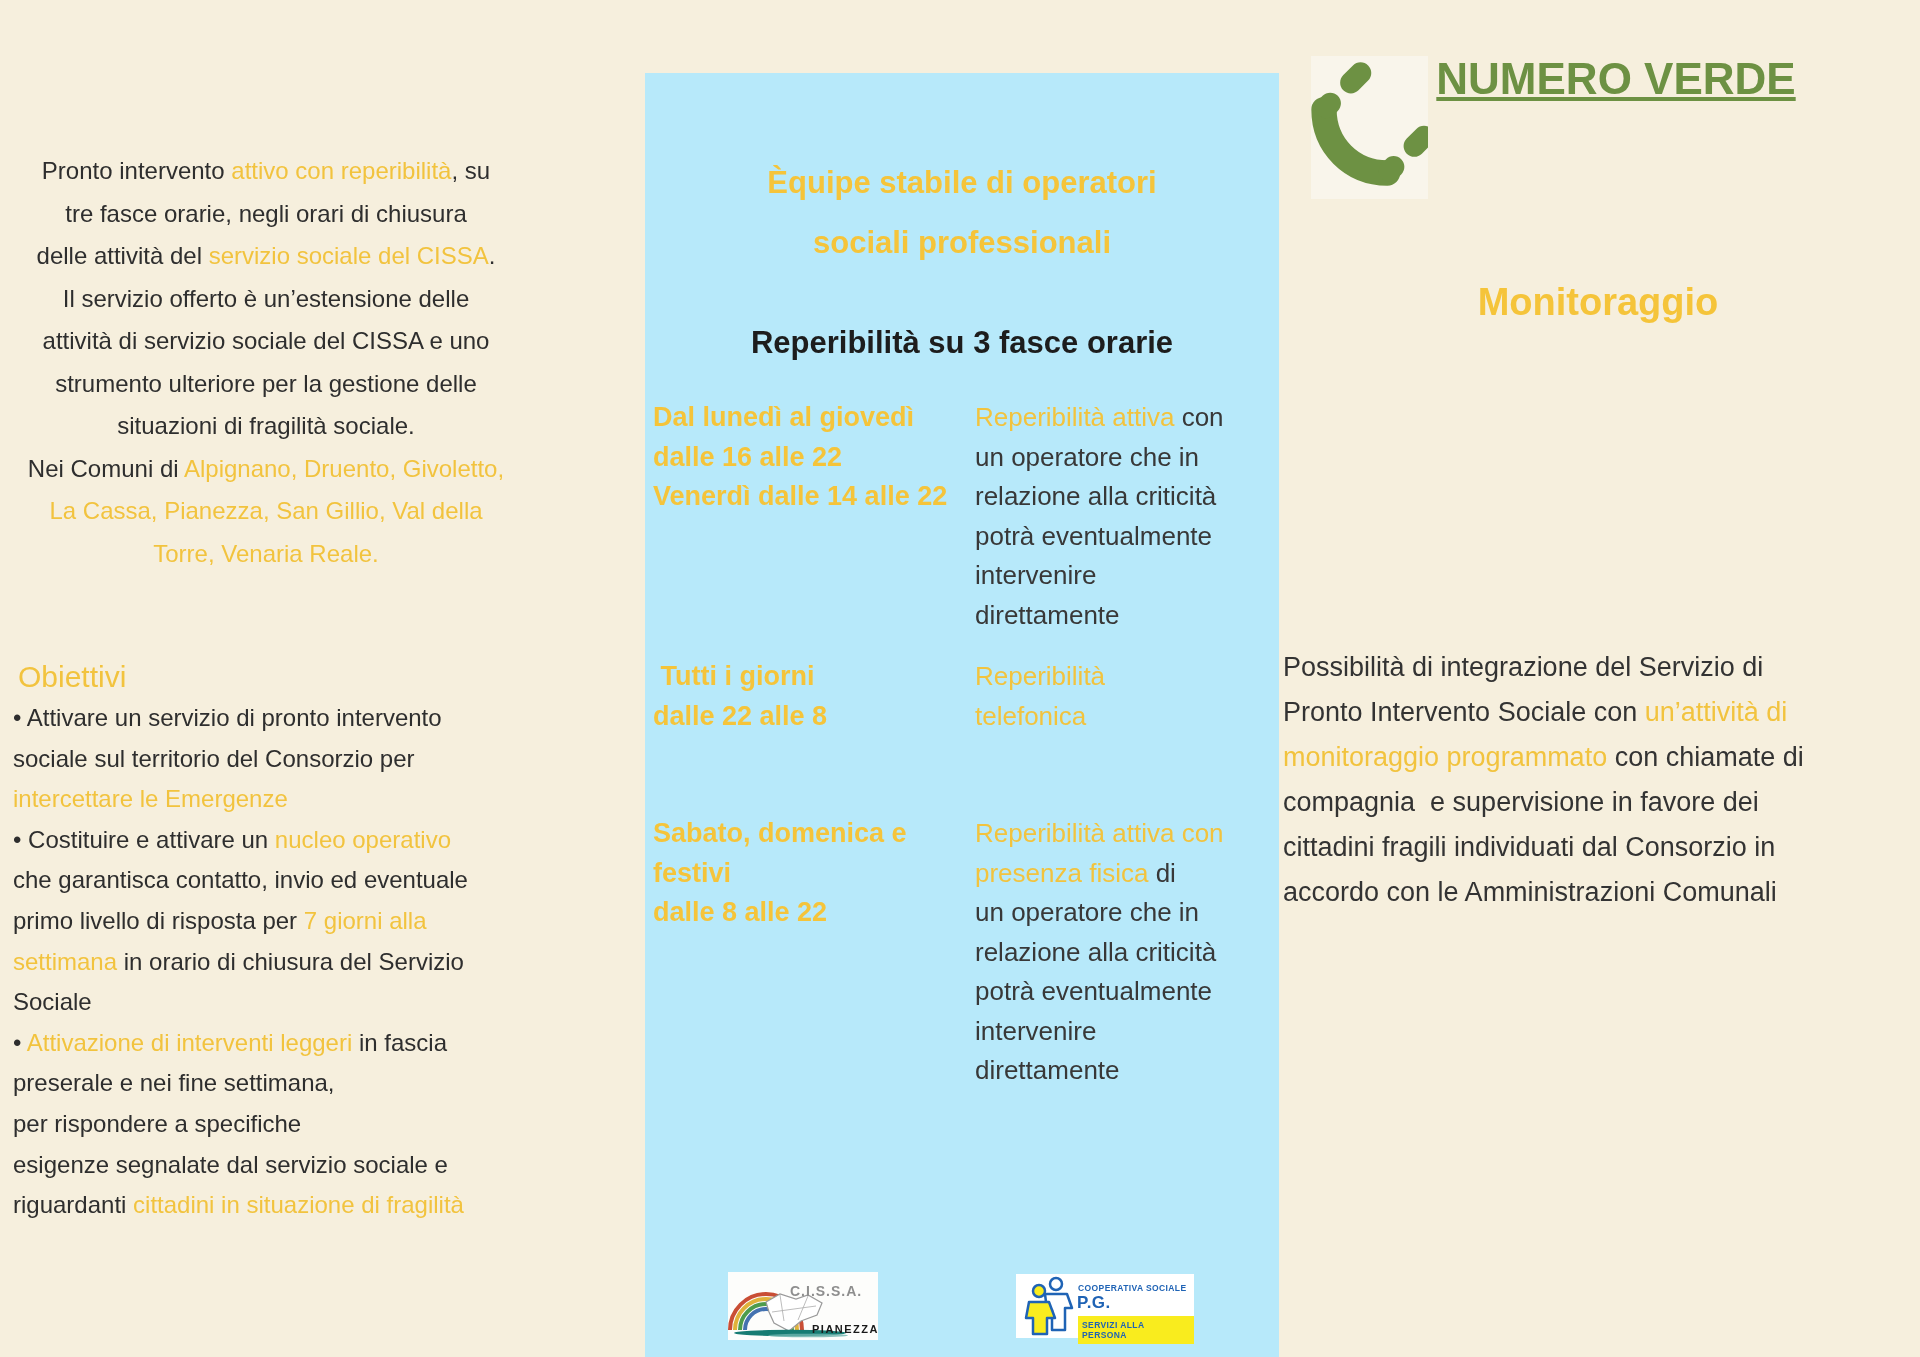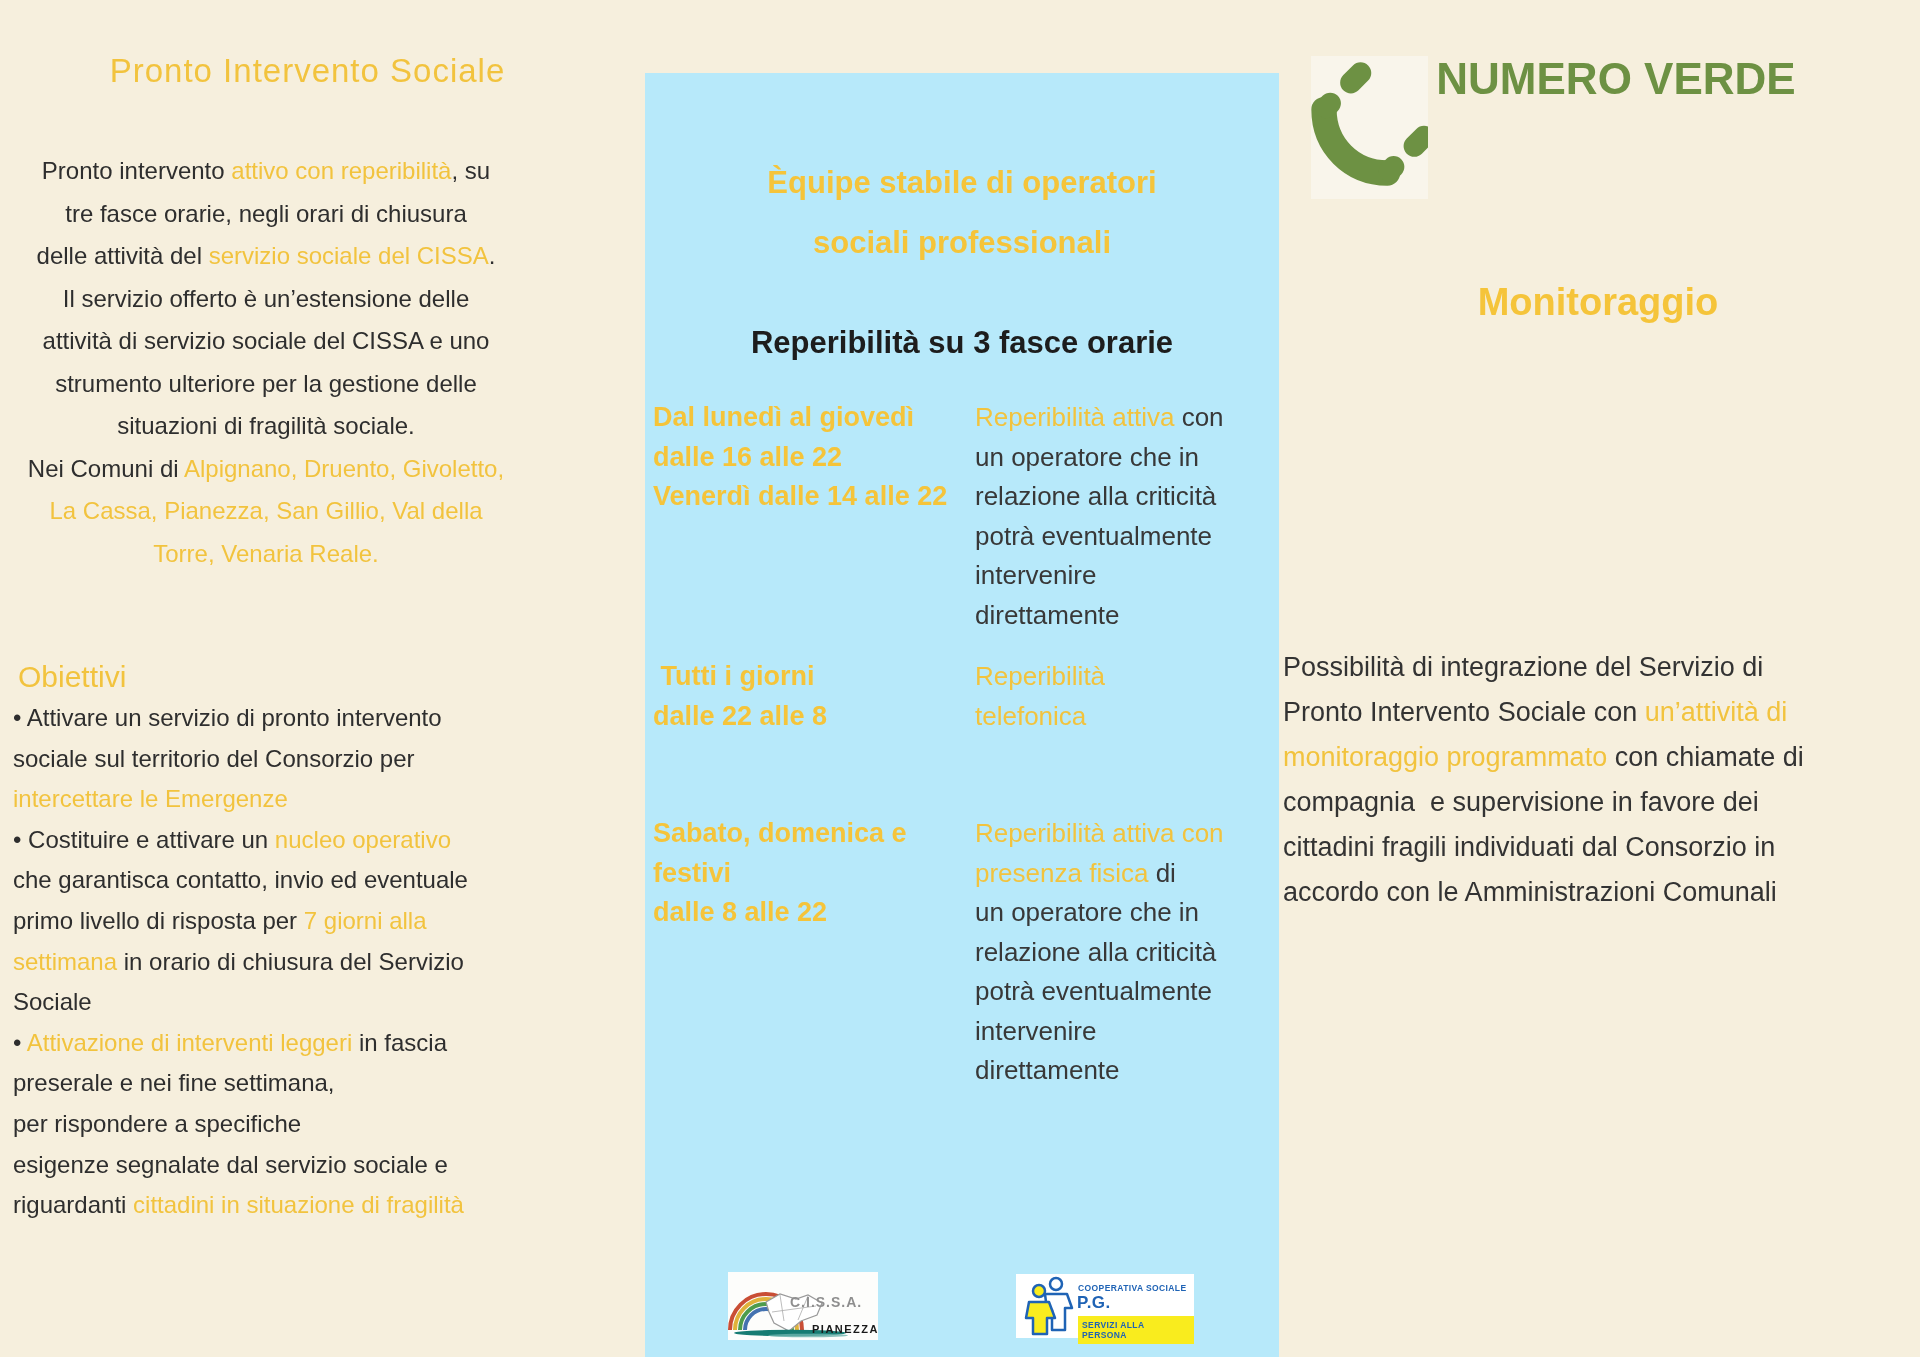--- a/index.html
+++ b/index.html
@@ -56,21 +56,21 @@
   }
   .sched-desc .c-dark { color:#383838; }
 
   
   .logo-cissa {
     position:absolute; left:83px; top:1199px; width:150px; height:68px;
     background:#fdfdfb;
   }
   .logo-cissa svg { position:absolute; left:0; top:0; }
   .cissa-name {
-    position:absolute; left:62px; top:22px; font-size:14px; font-weight:bold;
+    position:absolute; left:62px; top:11px; font-size:14px; font-weight:bold;
     color:#8e8e8e; letter-spacing:1px;
   }
   .cissa-place {
     position:absolute; left:84px; top:23px; font-size:11px; font-weight:bold;
     color:#1a1a1a; letter-spacing:1.5px;margin-top:28px;
   }
   .logo-frassati {
     position:absolute; left:371px; top:1201px; width:178px; height:64px;
     background:#ffffff;
   }
@@ -88,21 +88,21 @@
     color:#1f63b5; background:#f9ec1e; padding:4px 4px; letter-spacing:0.4px;
   }
 
   
   .phone-box {
     position:absolute; left:1311px; top:56px; width:117px; height:143px;
     background:#f9f5eb;
   }
   .numero-label {
     position:absolute; left:1436px; top:54px; width:360px; text-align:center;
-    font-size:44px; font-weight:bold; color:#6d9143;
+    font-size:44px; font-weight:bold; color:#6d9143;text-decoration:underline;
   }
   .numero-phone {
     position:absolute; left:1436px; top:124px; width:360px; text-align:center;
     font-size:44px; font-weight:bold; color:#6d9143;
   }
   .monitoraggio-title {
     position:absolute; left:1283px; top:281px; width:630px; text-align:center;
     font-size:38px; font-weight:bold; color:#f5c43a;
   }
   .report-text {
@@ -114,21 +114,20 @@
     position:absolute; left:1283px; top:645px;
     font-size:27px; line-height:45px; color:#333333;
   }
   .integration-text .c-dark { color:#333333; }
 </style>
 </head>
 <body>
 
 <div class="page">
 
-  <div class="left-title">Pronto Intervento Sociale</div>
   <div class="left-intro pre"><span class="c-dark">Pronto intervento </span><span class="c-accent">attivo con reperibilità</span><span class="c-dark">, su
 tre fasce orarie, negli orari di chiusura
 delle attività del </span><span class="c-accent">servizio sociale del CISSA</span><span class="c-dark">.
 Il servizio offerto è un’estensione delle
 attività di servizio sociale del CISSA e uno
 strumento ulteriore per la gestione delle
 situazioni di fragilità sociale.
 Nei Comuni di </span><span class="c-accent">Alpignano, Druento, Givoletto,
 La Cassa, Pianezza, San Gillio, Val della
 Torre, Venaria Reale.</span></div>

